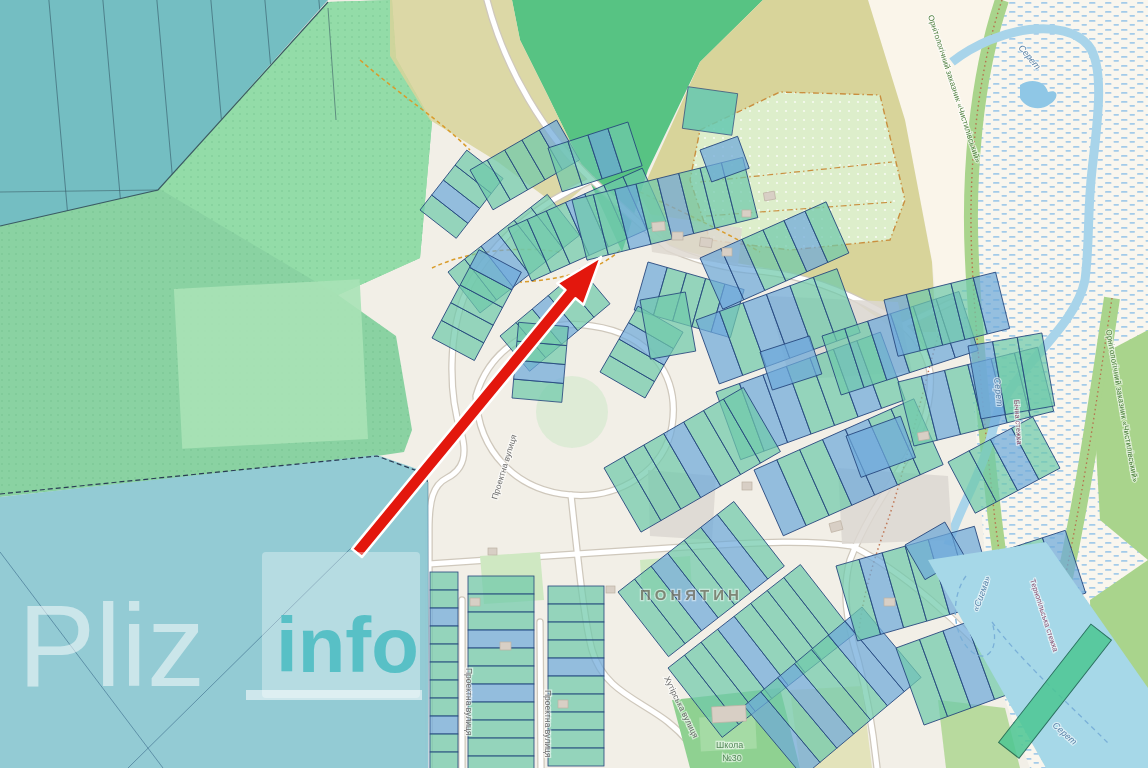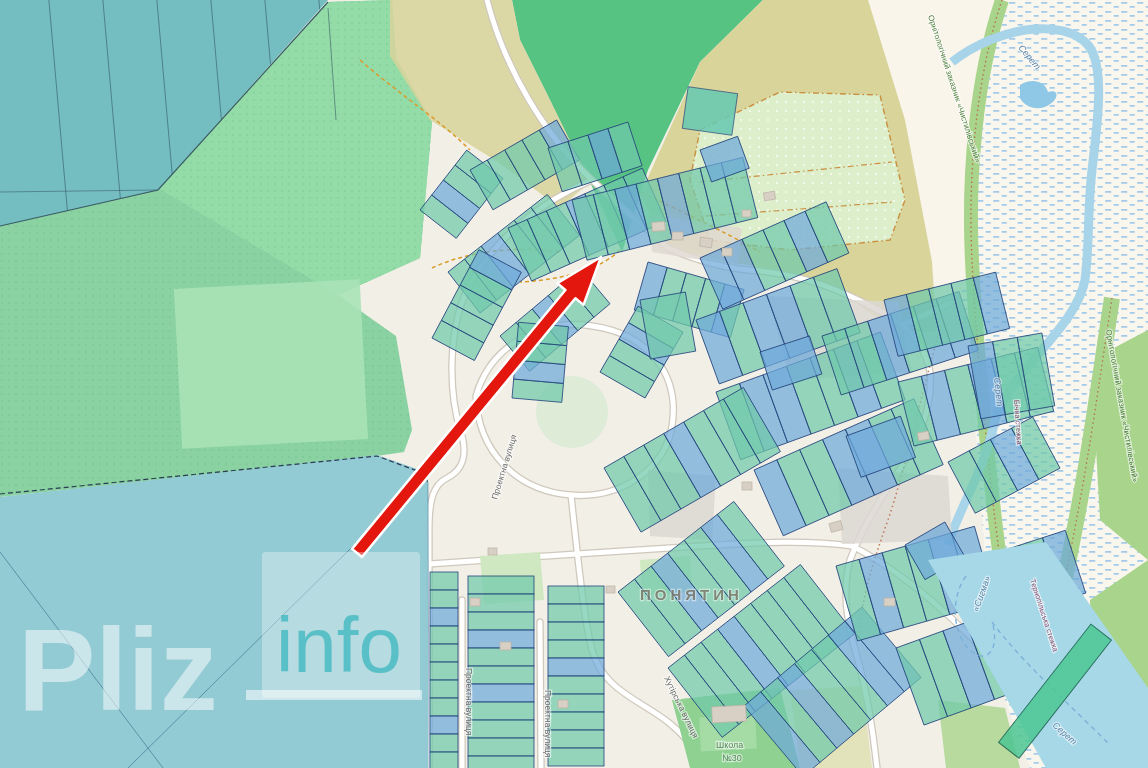--- a/index.html
+++ b/index.html
@@ -13,25 +13,25 @@
   .green-lbl{font-size:8px;fill:#4a7d3c;}
   .water-lbl{font-size:9px;fill:#5b83a8;font-style:italic;}
   .trail-lbl{font-size:7.5px;fill:#8b4f6f;}
   .school-lbl{font-size:9px;fill:#55885a;}
   
   #wm{position:absolute;inset:0;pointer-events:none;}
   .wm-dom{position:absolute;left:24px;top:556px;font-weight:bold;font-size:46px;
           letter-spacing:3px;color:rgba(108,116,120,.55);}
   .wm-box{position:absolute;left:262px;top:552px;width:158px;height:146px;
           background:rgba(255,255,255,.33);border-radius:4px;}
-  .wm-pliz{position:absolute;left:18px;top:612px;font-weight:bold;font-size:116px;
+  .wm-pliz{position:absolute;left:18px;top:588px;font-weight:normal;font-size:116px;
            line-height:1;color:rgba(255,255,255,.52);}
   .wm-bar{position:absolute;left:246px;top:690px;width:176px;height:10px;
           background:rgba(255,255,255,.55);}
-  .wm-info{position:absolute;left:276px;top:606px;font-weight:normal;font-size:78px;
+  .wm-info{position:absolute;left:276px;top:606px;font-weight:bold;font-size:78px;
            line-height:1;color:rgba(78,188,195,.9);}
 </style>
 </head>
 <body>
 
 <div id="stage">
 <svg id="map" width="1148" height="768" viewBox="0 0 1148 768">
   <defs>
     <clipPath id="clipHatch">
           <polygon points="0,0 328,0 158,190 0,226"></polygon>

